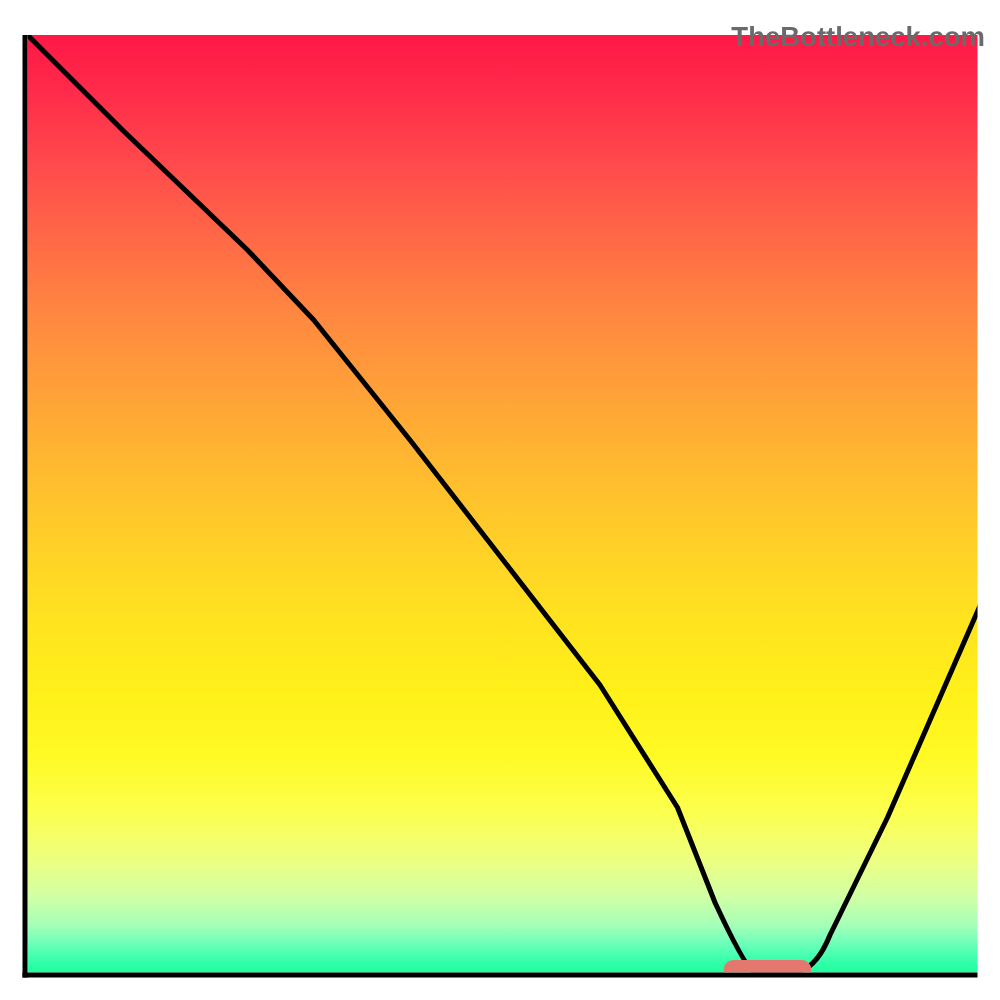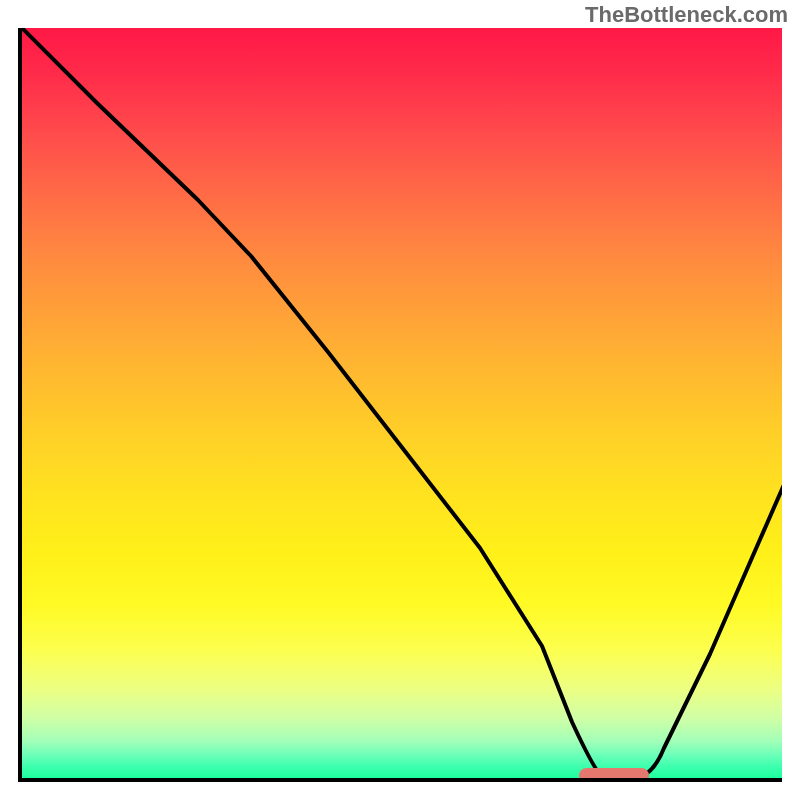--- a/index.html
+++ b/index.html
@@ -5,21 +5,21 @@
   * { margin: 0; padding: 0; box-sizing: border-box; }
   body {
     width: 800px;
     height: 800px;
     background: #ffffff;
     position: relative;
     font-family: Arial, sans-serif;
   }
   .watermark {
     position: absolute;
-    top: 2px;
+    top: 17px;
     right: 12px;
     font-size: 22px;
     font-weight: bold;
     color: #6a6a6a;
     font-family: Arial, sans-serif;
     z-index: 10;
   }
   .chart-container {
     position: absolute;
     top: 28px;

